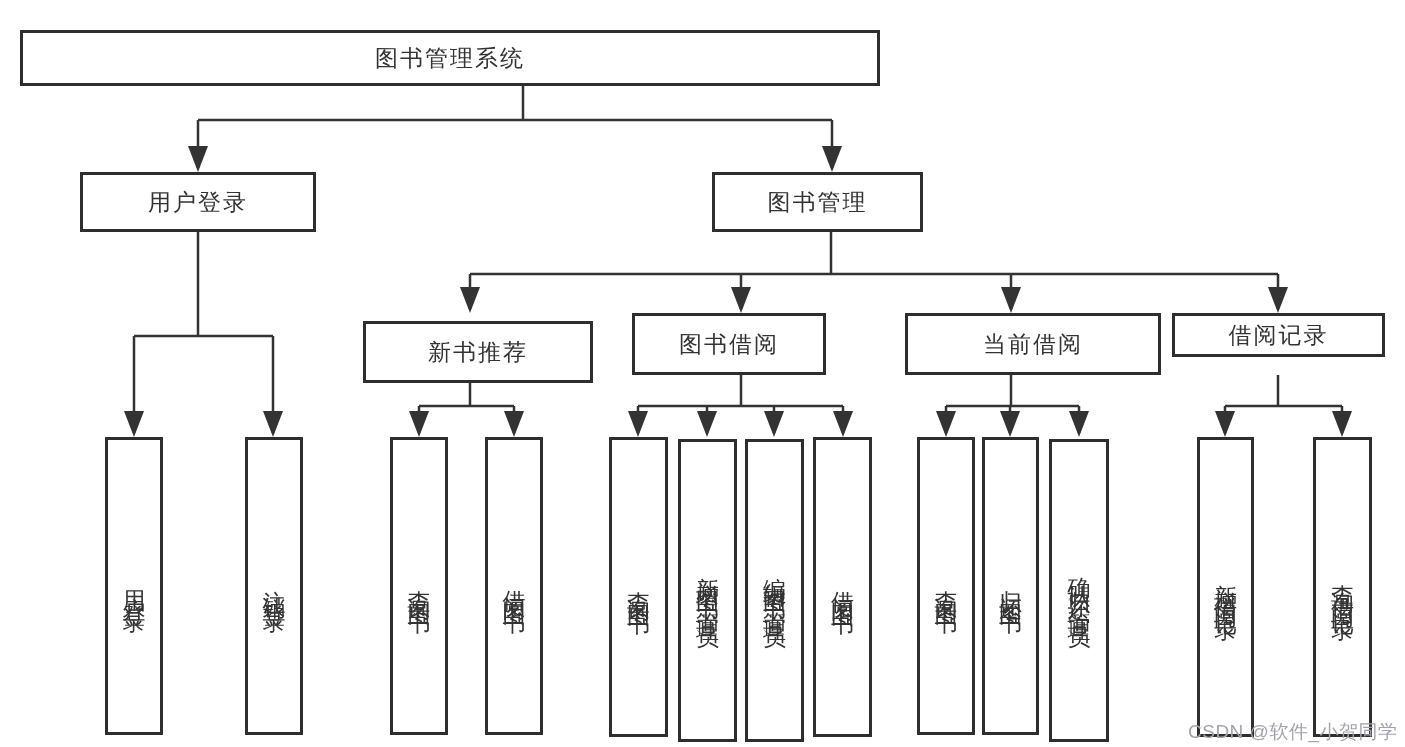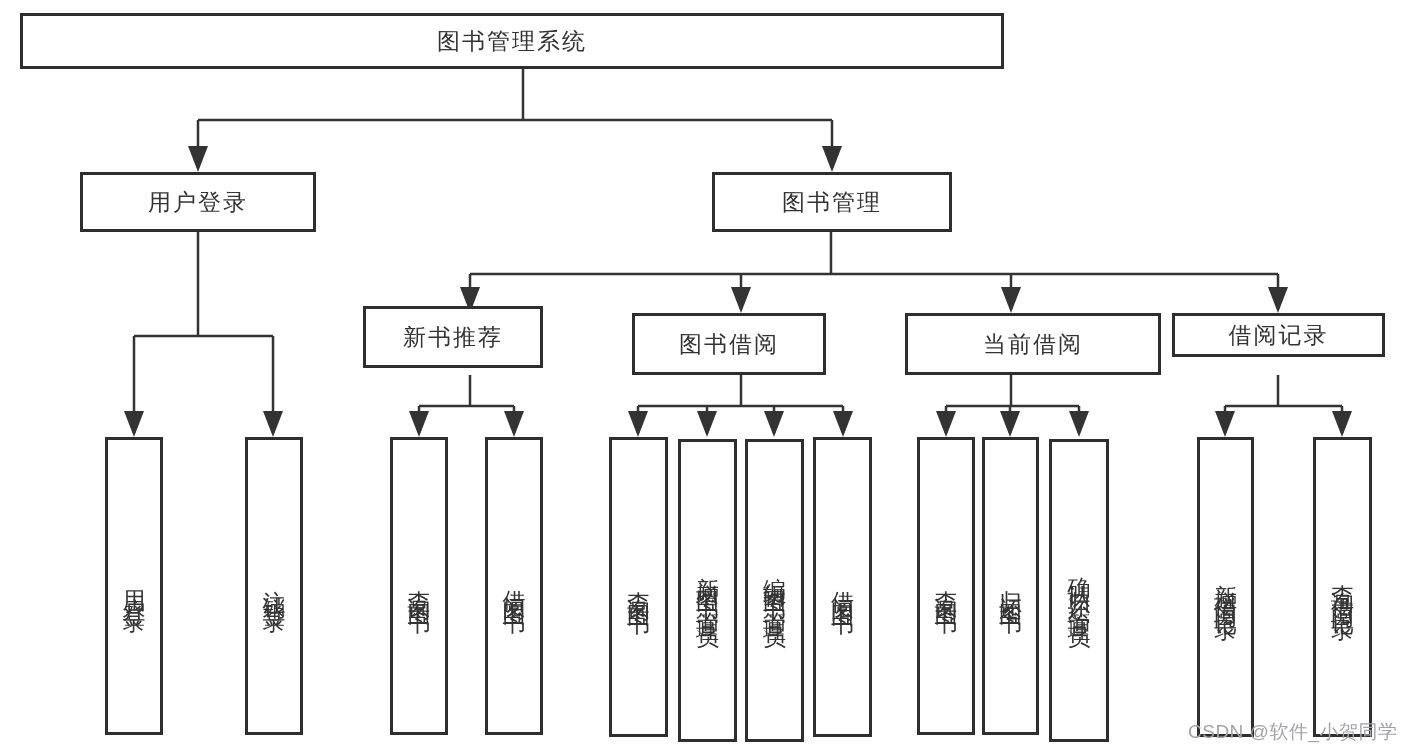--- a/index.html
+++ b/index.html
@@ -75,26 +75,26 @@
       <polygon points="764,411 784,411 774,437"></polygon>
       <polygon points="833,411 853,411 843,437"></polygon>
       <polygon points="936,411 956,411 946,437"></polygon>
       <polygon points="1000,411 1020,411 1010,437"></polygon>
       <polygon points="1069,411 1089,411 1079,437"></polygon>
       <polygon points="1215,411 1235,411 1225,437"></polygon>
       <polygon points="1332,411 1352,411 1342,437"></polygon>
     </g>
   </svg>
 
-  <div class="box h" style="left:20px;top:13px;width:984px;height:56px">图书管理系统</div>
+  <div class="box h" style="left:20px;top:30px;width:860px;height:56px">图书管理系统</div>
 
   <div class="box h" style="left:80px;top:172px;width:236px;height:60px">用户登录</div>
-  <div class="box h" style="left:712px;top:172px;width:240px;height:60px">图书管理</div>
+  <div class="box h" style="left:712px;top:172px;width:211px;height:60px">图书管理</div>
 
-  <div class="box h" style="left:363px;top:306px;width:180px;height:62px">新书推荐</div>
+  <div class="box h" style="left:363px;top:321px;width:230px;height:62px">新书推荐</div>
   <div class="box h" style="left:632px;top:313px;width:194px;height:62px">图书借阅</div>
   <div class="box h" style="left:905px;top:313px;width:256px;height:62px">当前借阅</div>
   <div class="box h" style="left:1172px;top:313px;width:213px;height:44px">借阅记录</div>
 
   <div class="box v" style="left:105px;top:437px;width:58px;height:298px">用户登录</div>
   <div class="box v" style="left:245px;top:437px;width:58px;height:298px">注销登录</div>
 
   <div class="box v" style="left:390px;top:437px;width:58px;height:298px">查询图书</div>
   <div class="box v" style="left:485px;top:437px;width:58px;height:298px">借阅图书</div>
 

